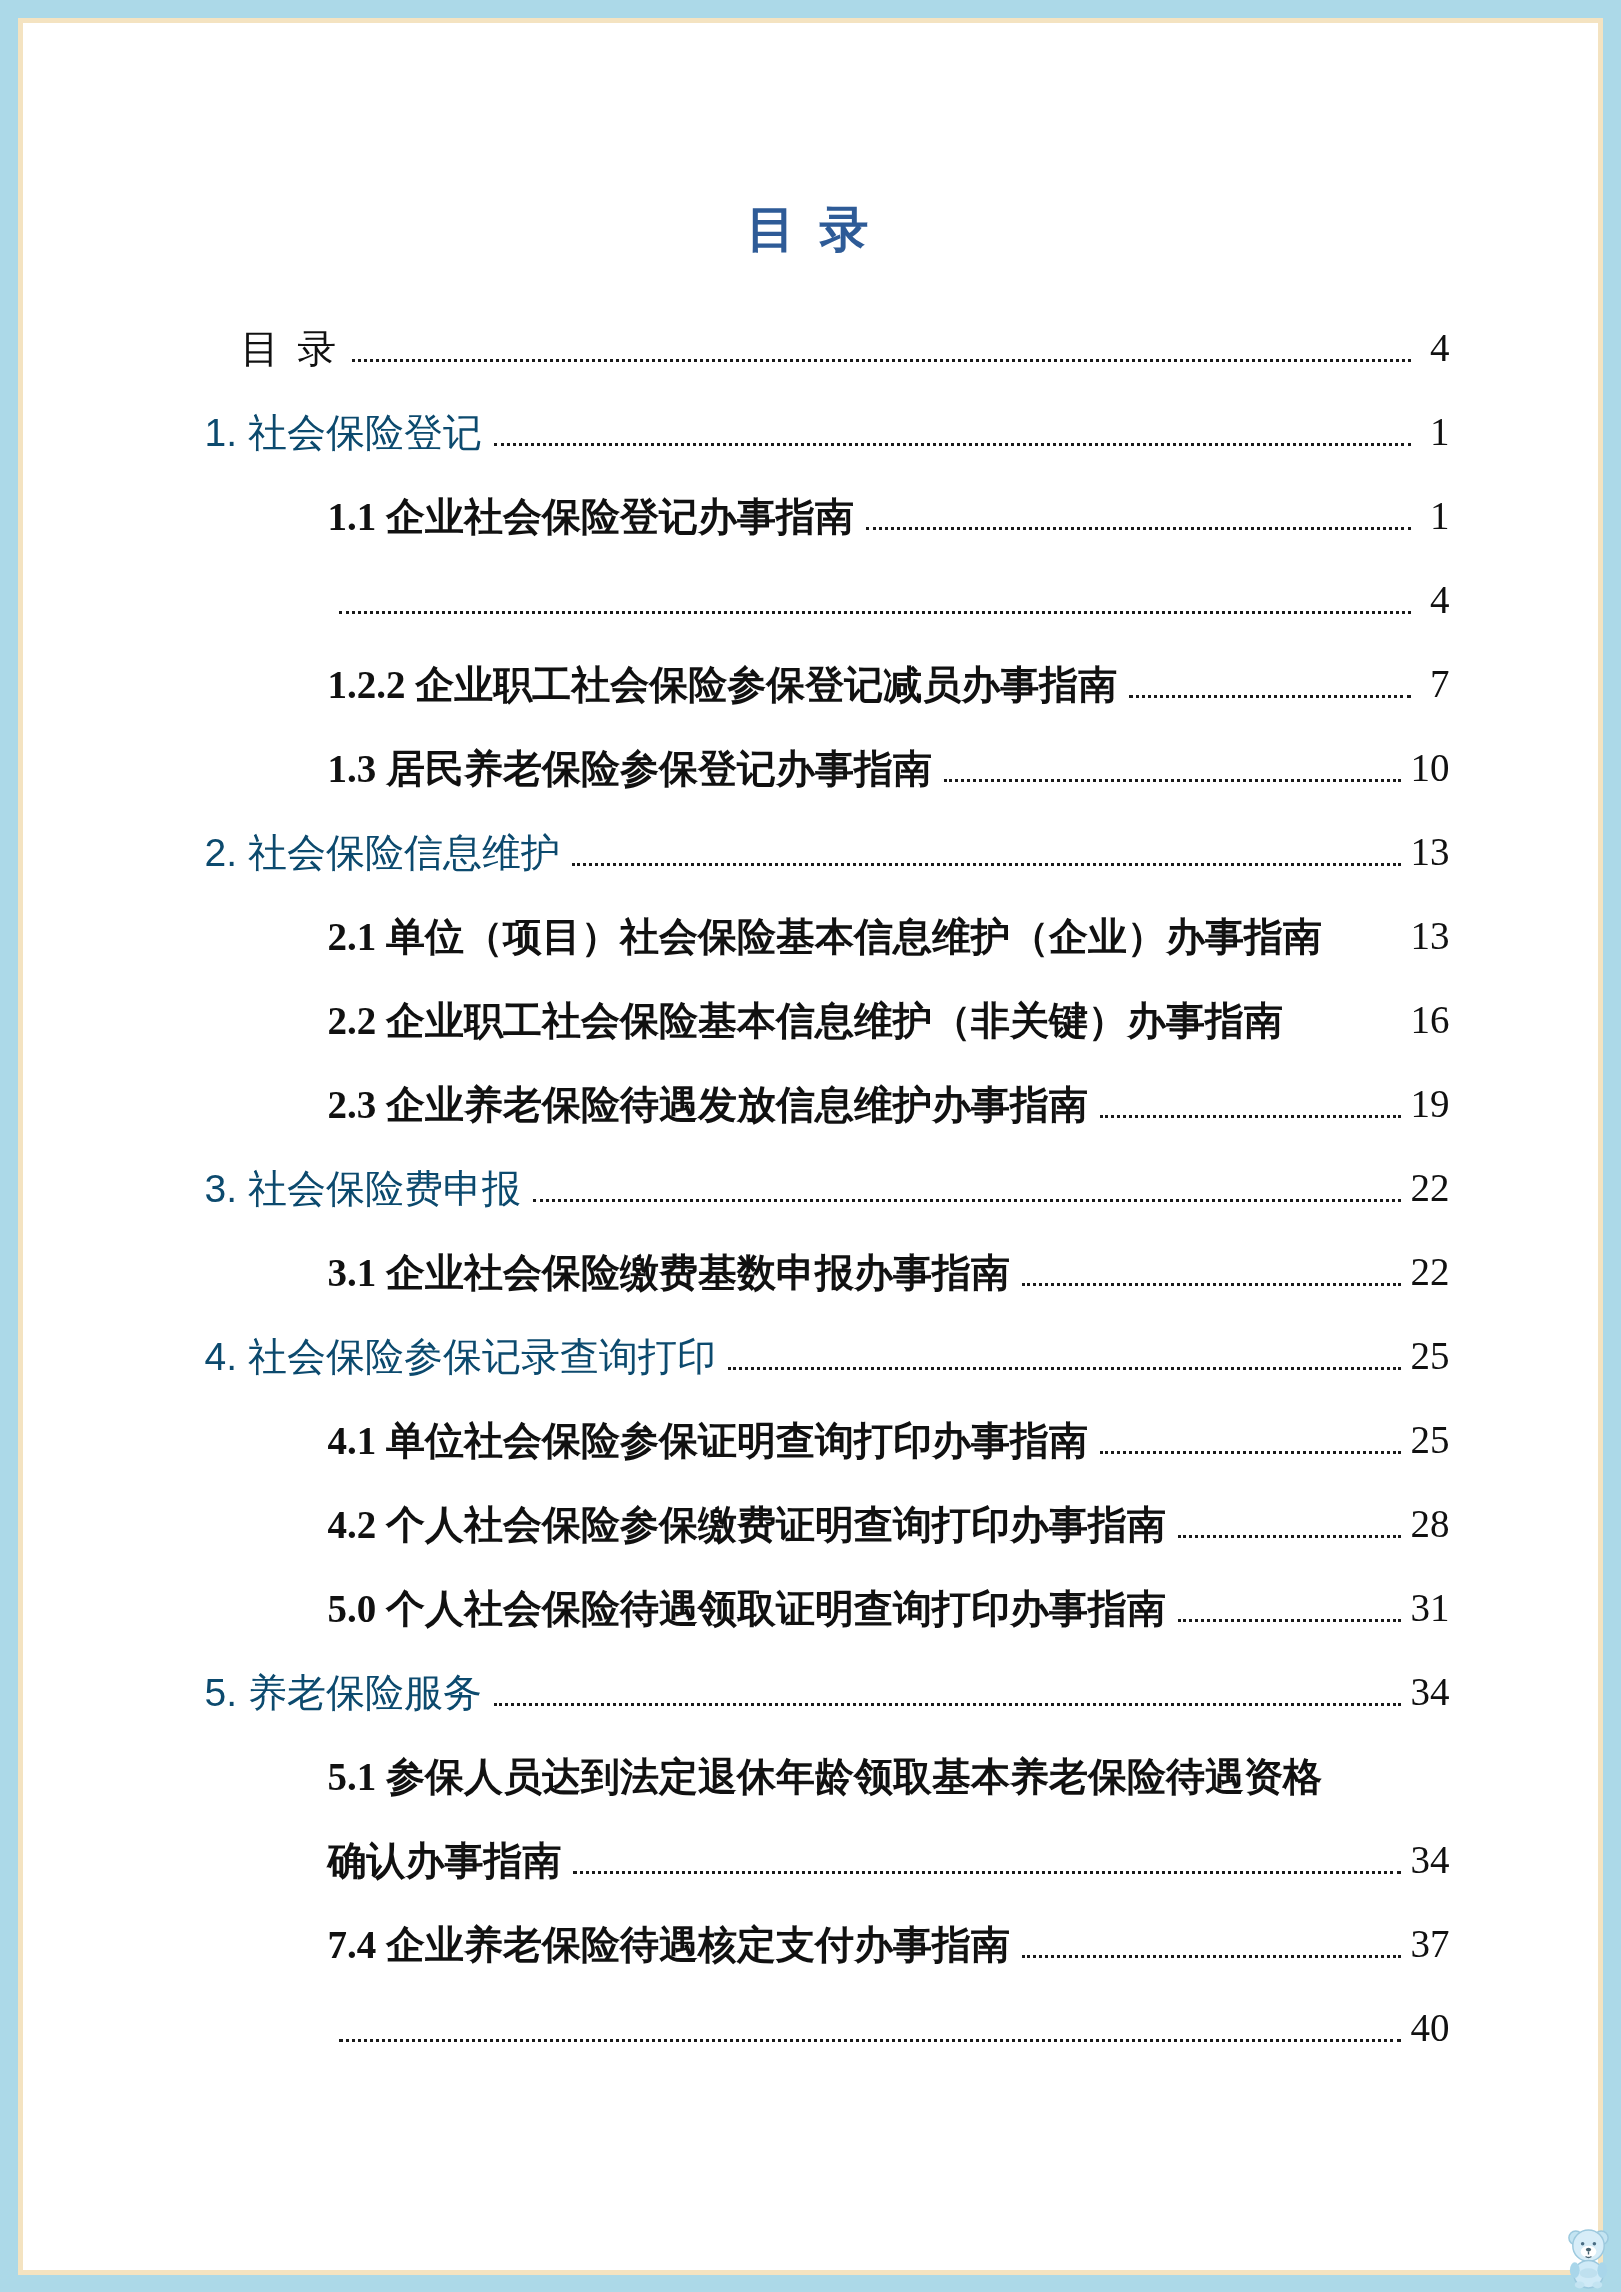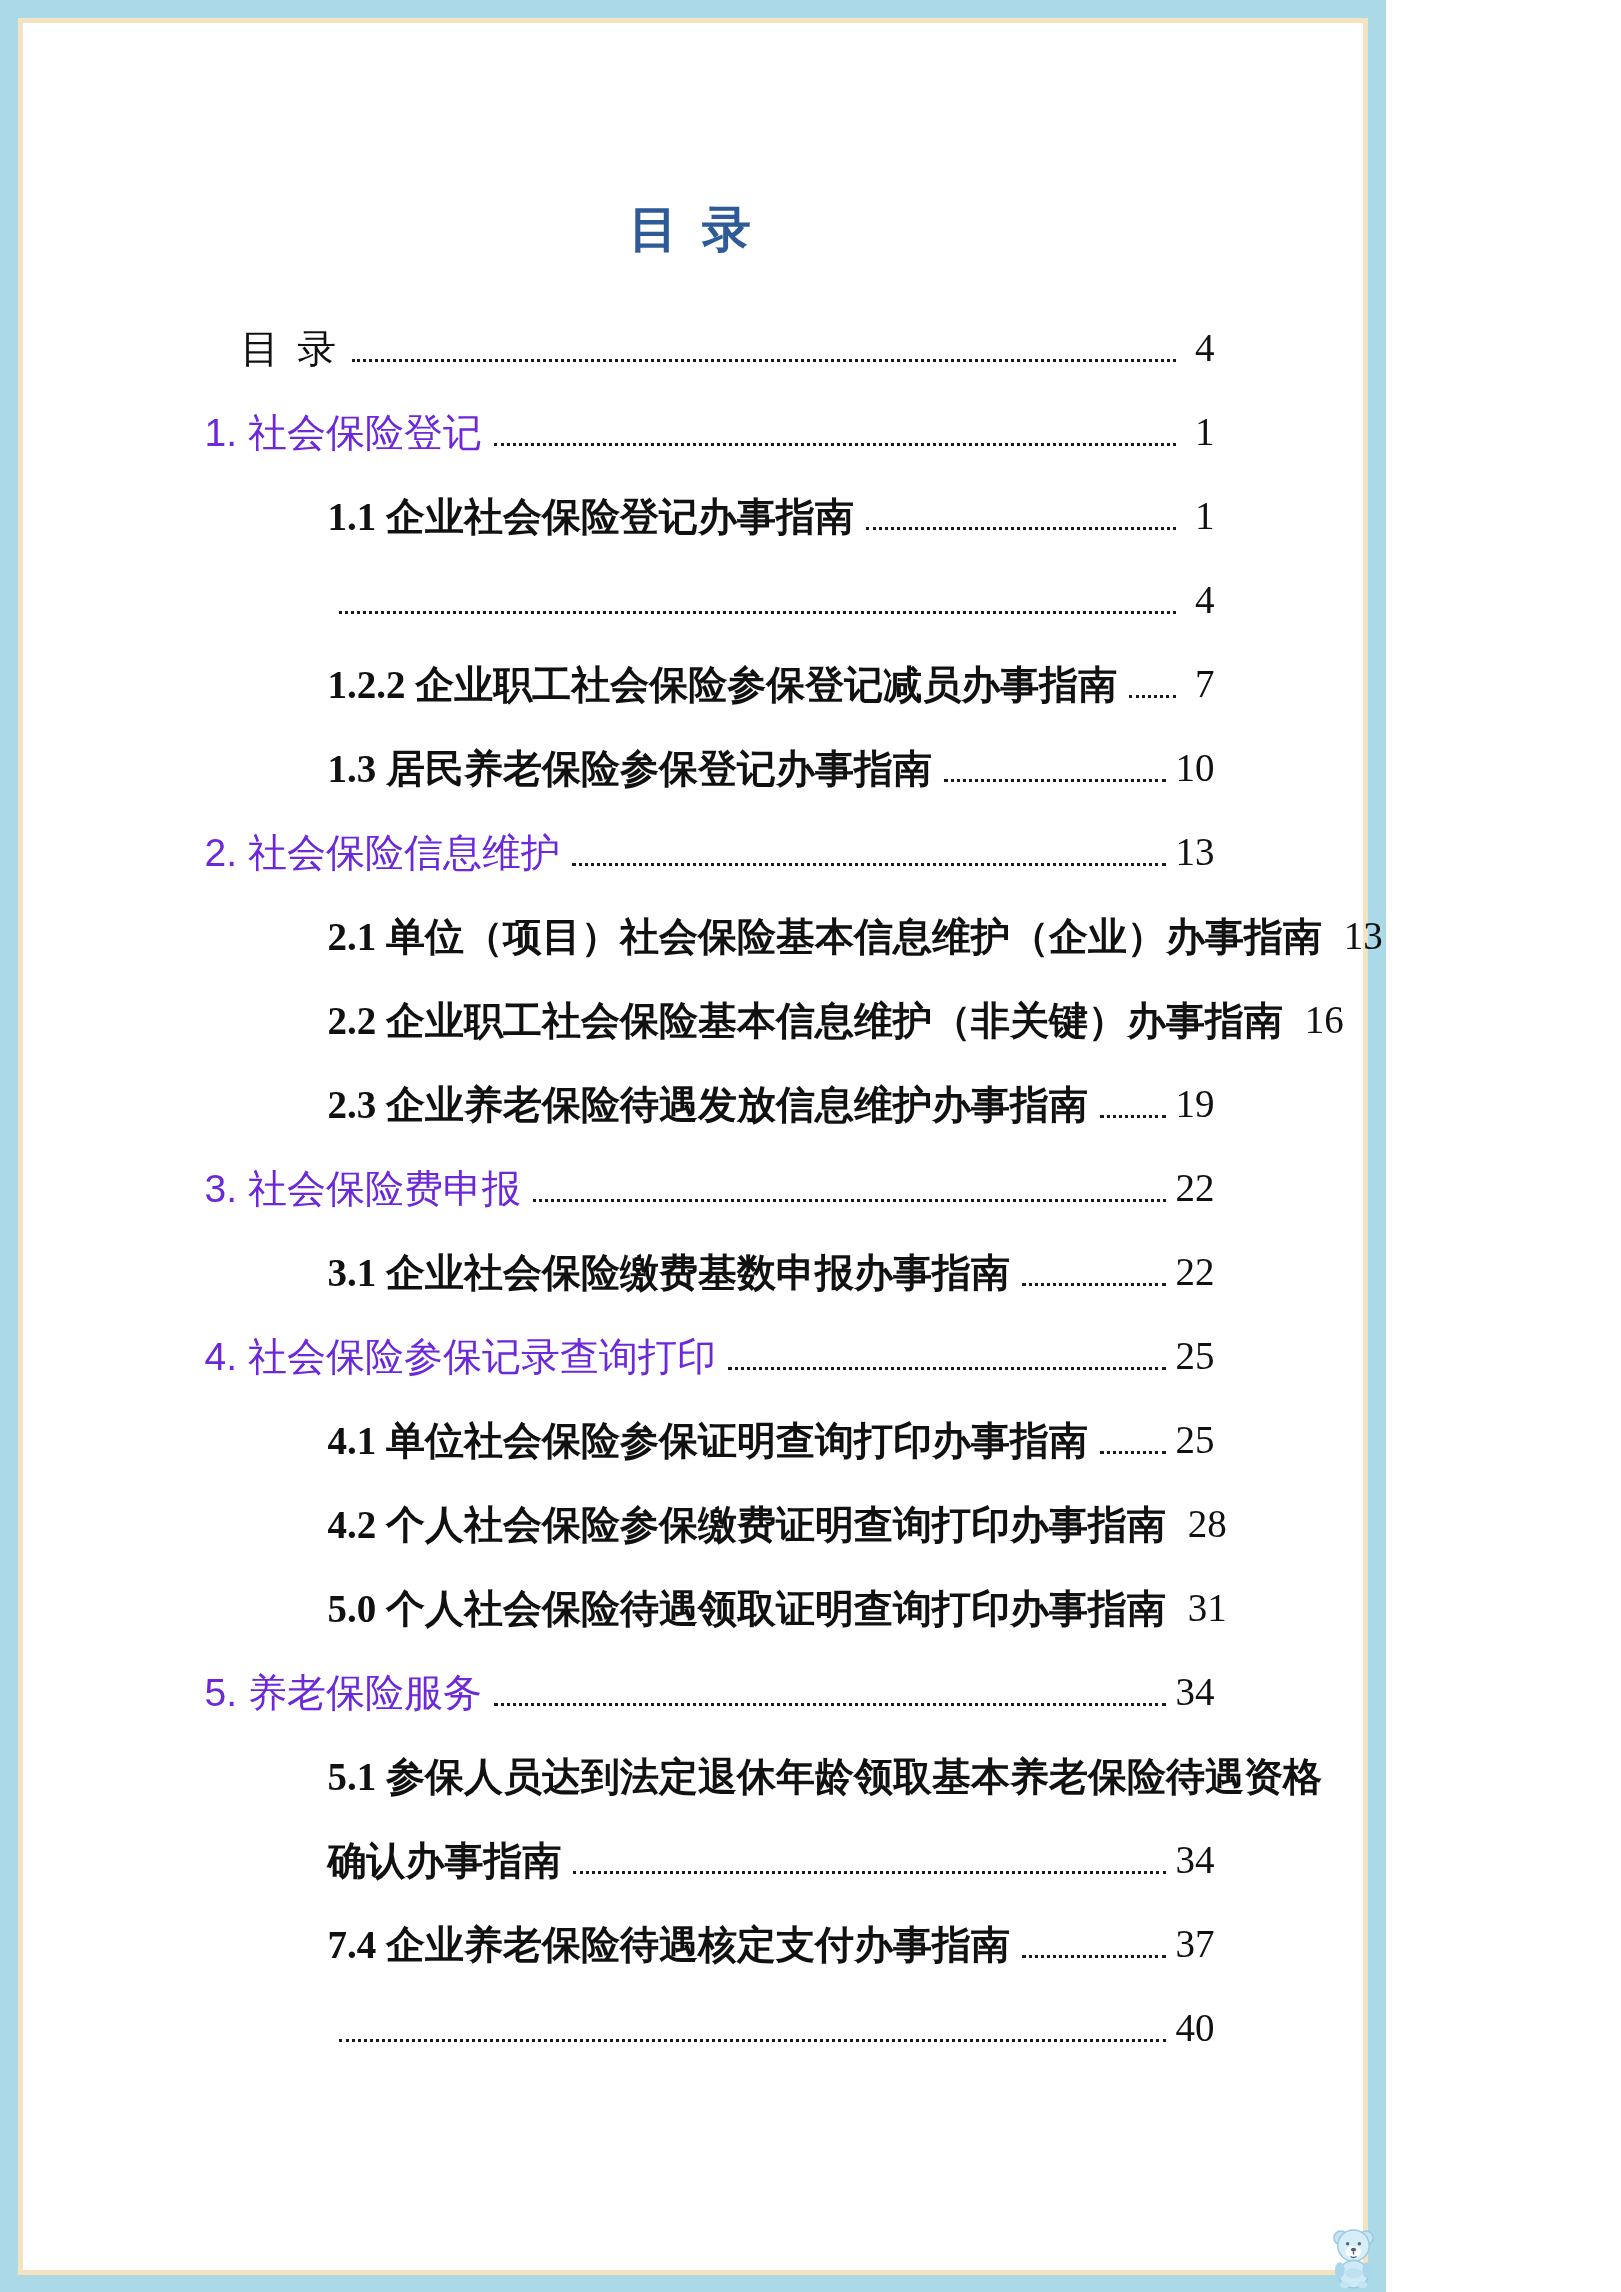--- a/index.html
+++ b/index.html
@@ -1,20 +1,20 @@
 <!DOCTYPE html>
 <html><head>
 <meta charset="utf-8">
 <style>
   html, body { margin: 0; padding: 0; }
   body { font-family: "Liberation Serif", serif; }
 
   .canvas {
     position: relative;
-    width: 1386px;
+    width: 1621px;
     height: 2293px;
     background: #acd9e8;           
     overflow: hidden;
   }
 
   .page-inner {
     position: absolute;
     top: 17.6px; left: 17.6px; right: 17.6px; bottom: 17.6px;
     background: #ffffff;
     border: 5.9px solid #f4e3c1;     
@@ -61,21 +61,21 @@
   .lvl-self  { margin-left: 218px; }
   .lvl-self .label {
     font-family: "Liberation Serif", "DejaVu Serif", serif;
     font-weight: normal;
     letter-spacing: 3.9px;
   }
   .lvl-section { margin-left: 182px; }
   .lvl-section .label {
     font-family: "Liberation Sans", "DejaVu Sans", sans-serif;
     font-weight: 500;
-    color: #6d28d9;                
+    color: #0c4a6e;                
   }
   .lvl-sub, .lvl-sub-cont { margin-left: 305px; }
   .lvl-sub .label, .lvl-sub-cont .label {
     font-family: "Liberation Serif", "DejaVu Serif", serif;
     font-weight: bold;
   }
 
   .leader {
     flex: 1;
     margin: 0 9.8px 7.8px 11.8px;

